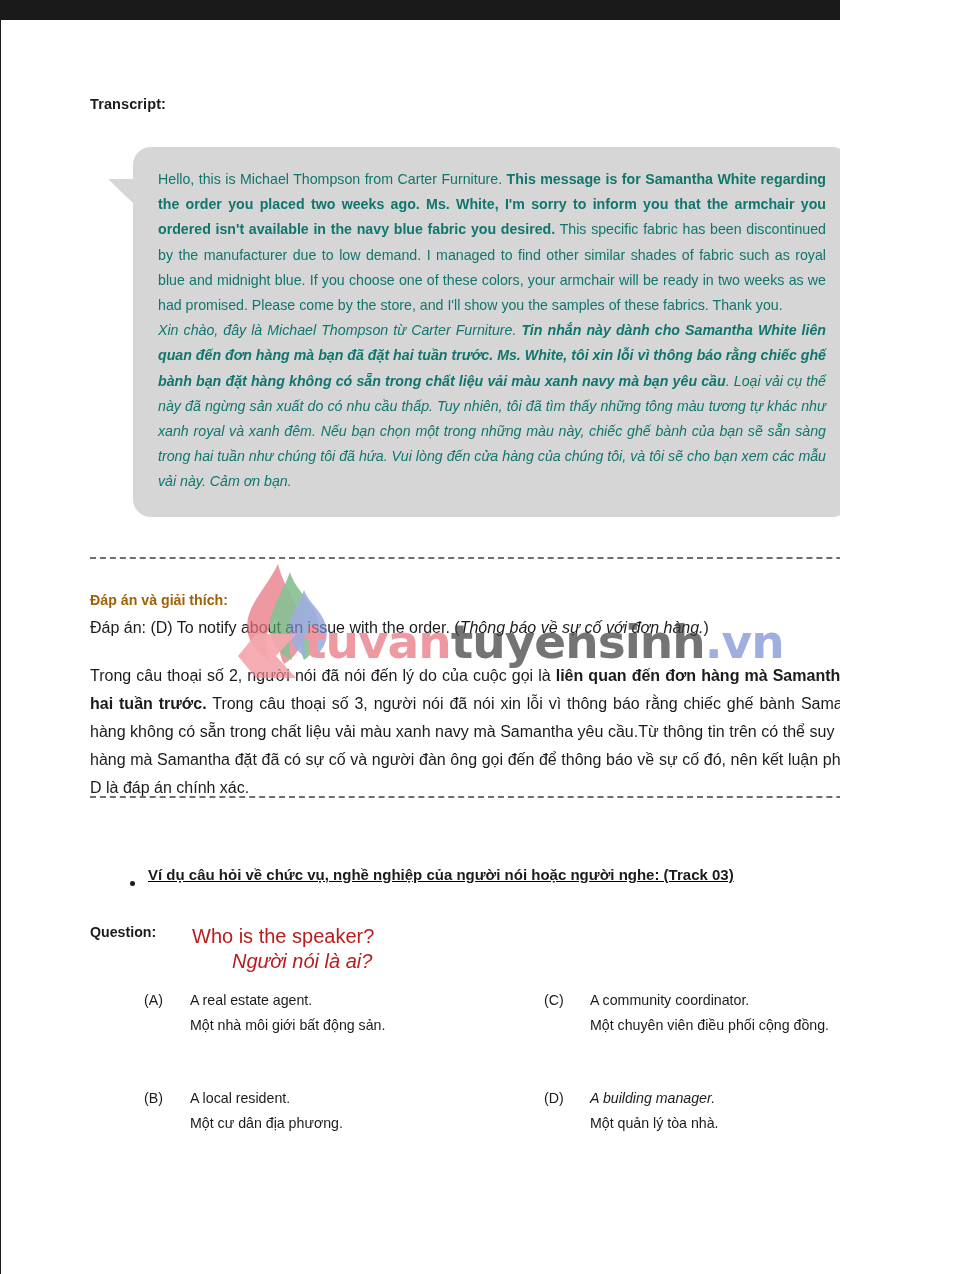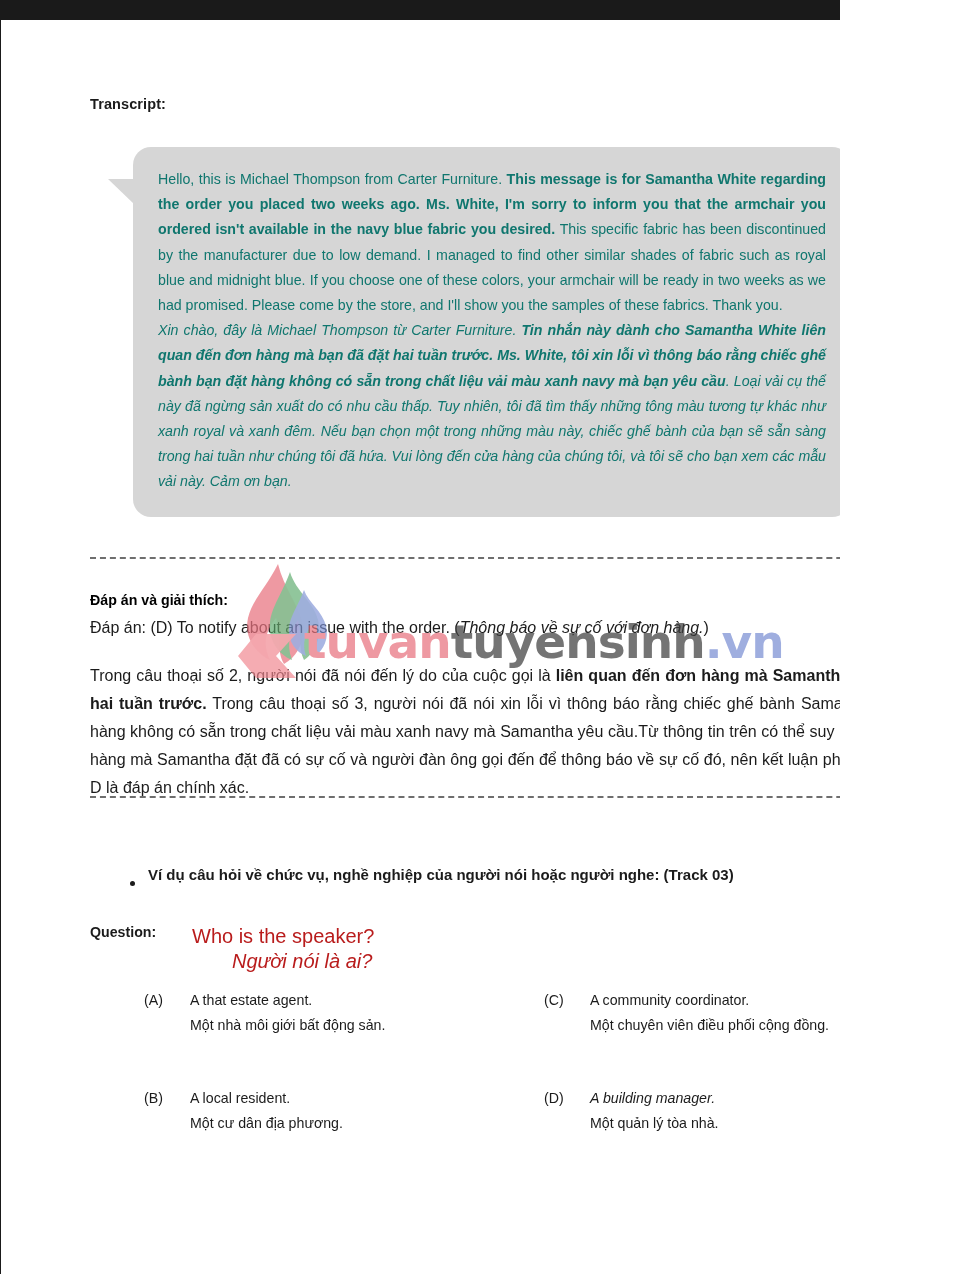--- a/index.html
+++ b/index.html
@@ -94,21 +94,21 @@
   .divider.d1 { top: 557px; }
   .divider.d2 { top: 796px; }
 
   
   .answer-head {
     position: absolute;
     left: 90px;
     top: 592px;
     font-size: 14.2px;
     font-weight: bold;
-    color: #000000;
+    color: #a16207;
   }
   .answer-line {
     position: absolute;
     left: 90px;
     top: 617px;
     font-size: 16px;
     color: #1b1b1b;
     line-height: 22px;
   }
   .answer-line i { font-style: italic; }
@@ -127,20 +127,21 @@
   .explanation b { font-weight: bold; }
 
   
   .bullet-row {
     position: absolute;
     left: 130px;
     top: 864px;
     width: 760px;
     display: flex;
     align-items: flex-end;
+    text-decoration: underline;
   }
   .bullet-dot {
     width: 5px;
     height: 5px;
     border-radius: 50%;
     background: #1b1b1b;
     margin-top: 9px;
     margin-right: 13px;
     flex: 0 0 auto;
   }
@@ -279,21 +280,21 @@
   <div class="question-body">
     <div class="en">Who is the speaker?</div>
     <div class="vi">Người nói là ai?</div>
   </div>
 
   <div class="options">
     <div class="opt-row first">
       <div class="opt left">
         <span class="opt-letter">(A)</span>
         <span class="opt-texts">
-          <span class="en">A that estate agent.</span><br>
+          <span class="en">A real estate agent.</span><br>
           <span class="vi">Một nhà môi giới bất động sản.</span>
         </span>
       </div>
       <div class="opt right">
         <span class="opt-letter">(C)</span>
         <span class="opt-texts">
           <span class="en">A community coordinator.</span><br>
           <span class="vi">Một chuyên viên điều phối cộng đồng.</span>
         </span>
       </div>

